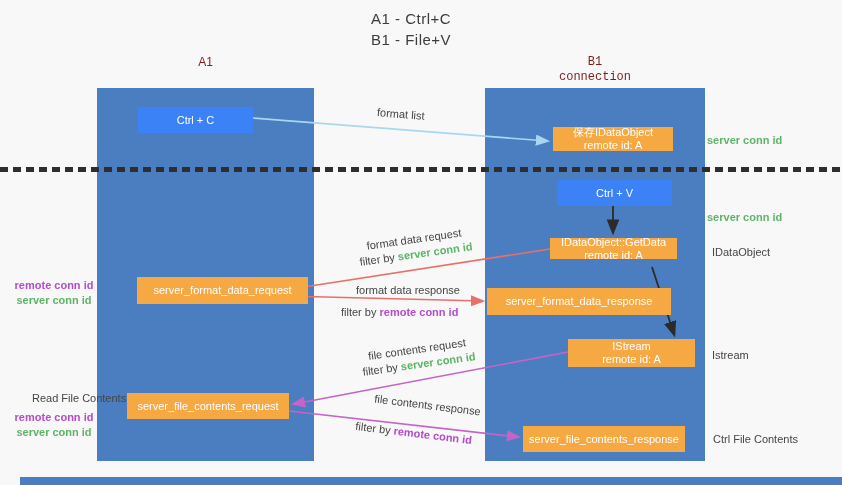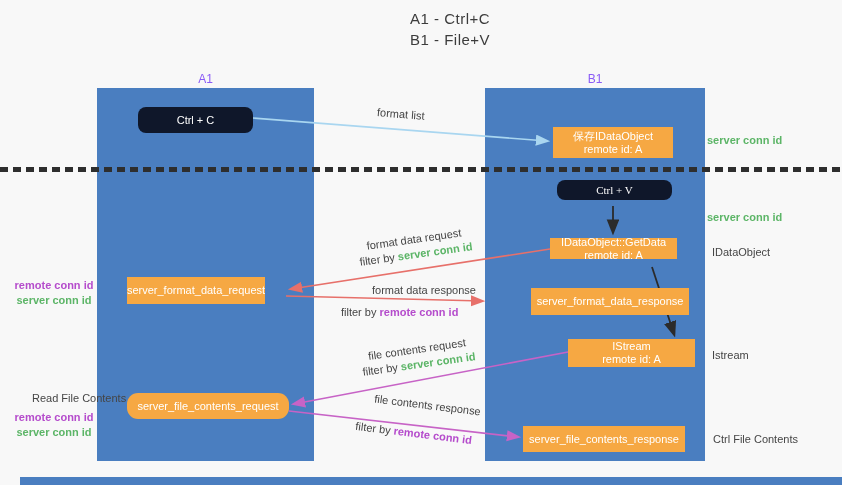--- a/index.html
+++ b/index.html
@@ -11,25 +11,24 @@
   .stage{
     position:relative;
     width:842px;height:485px;
     background:#f8f8f8;
     overflow:hidden;
   }
   .title{
     position:absolute;left:371px;top:8px;
     font-size:15px;line-height:21px;color:#3c3c3c;
     letter-spacing:0.5px;
-    margin-left:39px;
   }
   .lane-header{
-    position:absolute;top:72px;
-    font-size:12px;line-height:15px;color:#8b5cf6;
+    position:absolute;top:55px;
+    font-size:12px;line-height:15px;color:#7f1d1d;
     text-align:center;
   }
   .lane{
     position:absolute;top:88px;height:373px;
     background:#4a7ec0;z-index:1;
   }
   .lane-bottom{
     position:absolute;left:20px;top:477px;width:822px;height:8px;
     background:#4a7ec0;z-index:1;
   }
@@ -39,21 +38,21 @@
     z-index:2;
   }
   .arrows{position:absolute;left:0;top:0;z-index:2;}
   .node{
     position:absolute;z-index:3;
     display:flex;flex-direction:column;align-items:center;justify-content:center;
     color:#ffffff;font-size:11px;line-height:13px;text-align:center;
     box-sizing:border-box;
   }
   .node.orange{background:#f6a843;}
-  .node.green{background:#0f172a;border-radius:8px;}
+  .node.green{background:#3b82f6;}
   .lbl{
     position:absolute;z-index:3;
     font-size:11px;line-height:15px;color:#454545;white-space:nowrap;
   }
   .lbl.center{text-align:center;white-space:normal;}
   .green-text{color:#5cb567;font-weight:bold;}
   .purple-text{color:#b54ccc;font-weight:bold;}
   .rot-neg{transform:rotate(-8deg);}
   .rot-pos{transform:rotate(7deg);}
   .rot-slight{transform:rotate(4.5deg);}
@@ -64,21 +63,21 @@
 <div class="stage">
 
   <div class="title">
     <div>A1 - Ctrl+C</div>
     <div>B1 - File+V</div>
   </div>
 
   <div class="lane-header" style="left:97px;width:217px;">
     <div>A1</div>
   </div>
-  <div class="lane-header" style="left:485px;width:220px;">
+  <div class="lane-header" style="left:485px;width:220px;font-family:Liberation Mono, monospace;">
     <div>B1</div>
     <div>connection</div>
   </div>
 
   <div class="lane" style="left:97px;width:217px;"></div>
   <div class="lane" style="left:485px;width:220px;"></div>
   <div class="lane-bottom"></div>
 
   <div class="dotted-divider"></div>
 
@@ -102,57 +101,57 @@
     <line x1="550" y1="249" x2="291" y2="289" stroke="#e7706a" stroke-width="1.6" marker-end="url(#m-red)"></line>
     <line x1="286" y1="296" x2="482" y2="301" stroke="#e7706a" stroke-width="1.6" marker-end="url(#m-red)"></line>
     <line x1="652" y1="267" x2="674" y2="334" stroke="#2b2b2b" stroke-width="1.8" marker-end="url(#m-black)"></line>
     <line x1="568" y1="352" x2="294" y2="404" stroke="#c763c6" stroke-width="1.6" marker-end="url(#m-magenta)"></line>
     <line x1="289" y1="411" x2="518" y2="437" stroke="#c763c6" stroke-width="1.6" marker-end="url(#m-magenta)"></line>
   </svg>
 
   <div class="node green" style="left:138px;top:107px;width:115px;height:26px;">
     <div>Ctrl + C</div>
   </div>
-  <div class="node orange" style="left:127px;top:277px;width:138px;height:27px;">
+  <div class="node orange" style="left:137px;top:277px;width:171px;height:27px;">
     <div>server_format_data_request</div>
   </div>
-  <div class="node orange" style="left:127px;top:393px;width:162px;height:26px;border-radius:11px;">
+  <div class="node orange" style="left:127px;top:393px;width:162px;height:26px;">
     <div>server_file_contents_request</div>
   </div>
 
-  <div class="node orange" style="left:553px;top:127px;width:120px;height:31px;">
+  <div class="node orange" style="left:553px;top:127px;width:120px;height:24px;">
     <div>保存IDataObject</div>
     <div>remote id: A</div>
   </div>
-  <div class="node green" style="left:557px;top:180px;width:115px;height:20px;font-family:Liberation Serif, serif;">
+  <div class="node green" style="left:557px;top:180px;width:115px;height:26px;">
     <div>Ctrl + V</div>
   </div>
   <div class="node orange" style="left:550px;top:238px;width:127px;height:21px;">
     <div>IDataObject::GetData</div>
     <div>remote id: A</div>
   </div>
-  <div class="node orange" style="left:487px;top:288px;width:158px;height:27px;margin-left:44px;">
+  <div class="node orange" style="left:487px;top:288px;width:184px;height:27px;">
     <div>server_format_data_response</div>
   </div>
   <div class="node orange" style="left:568px;top:339px;width:127px;height:28px;">
     <div>IStream</div>
     <div>remote id: A</div>
   </div>
   <div class="node orange" style="left:523px;top:426px;width:162px;height:26px;">
     <div>server_file_contents_response</div>
   </div>
 
   <div class="lbl rot-slight" style="left:377px;top:107px;">format list</div>
 
   <div class="lbl center rot-neg" style="left:342px;top:232px;width:146px;">
     <div>format data request</div>
     <div><span>filter by</span> <span class="green-text">server conn id</span></div>
   </div>
 
-  <div class="lbl" style="left:372px;top:283px;">format data response</div>
+  <div class="lbl" style="left:356px;top:283px;">format data response</div>
   <div class="lbl" style="left:341px;top:305px;"><span>filter by</span> <span class="purple-text">remote conn id</span></div>
 
   <div class="lbl center rot-neg" style="left:345px;top:342px;width:146px;">
     <div>file contents request</div>
     <div><span>filter by</span> <span class="green-text">server conn id</span></div>
   </div>
 
   <div class="lbl rot-pos" style="left:374px;top:398px;">file contents response</div>
   <div class="lbl rot-pos" style="left:355px;top:426px;"><span>filter by</span> <span class="purple-text">remote conn id</span></div>
 

